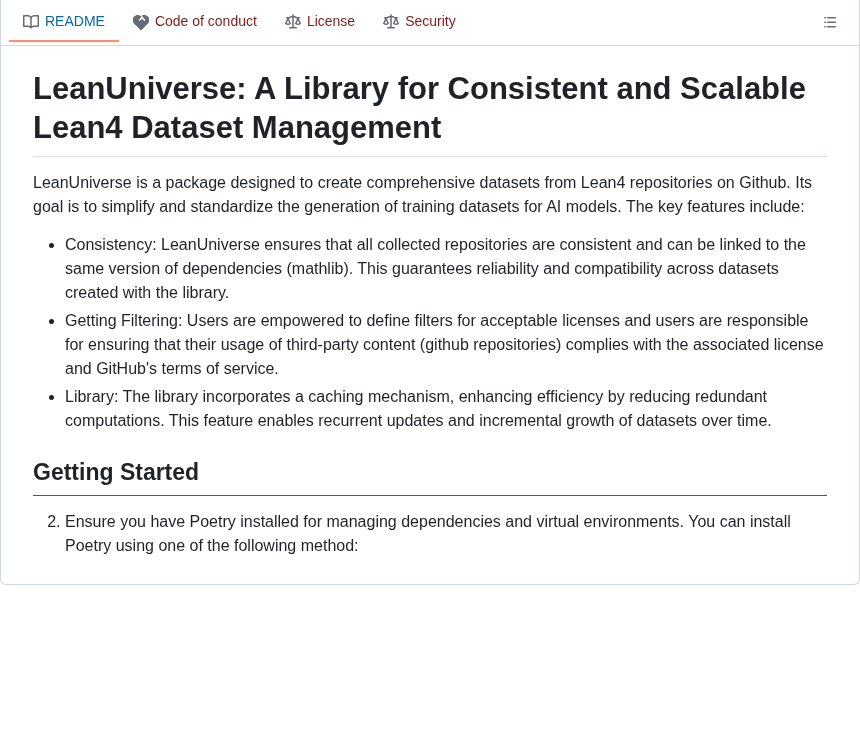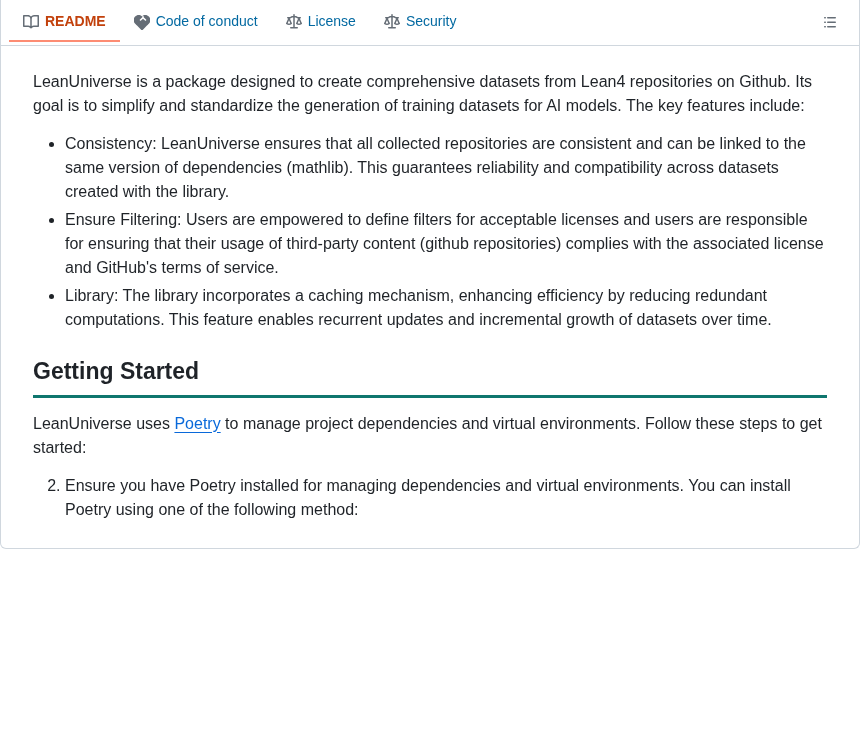--- a/index.html
+++ b/index.html
@@ -23,28 +23,28 @@
     align-items: center;
     border-bottom: 1px solid #d0d7de;
     padding: 0 8px;
     min-height: 46px;
   }
   .tab {
     display: flex;
     align-items: center;
     padding: 8px 14px;
     font-size: 14px;
-    color: #0369a1;
+    color: #7f1d1d;
     gap: 6px;
     cursor: pointer;
     border-bottom: 2px solid transparent;
   }
   .tab.active {
-    font-weight: 700;
-    color: #c2410c;
+    font-weight: 400;
+    color: #0369a1;
     border-bottom: 2px solid #fd8c73;
   }
   .tab svg { fill: #656d76; }
   .tab.active svg { fill: #656d76; }
   .spacer { flex: 1; }
   .toc-btn {
     width: 30px; height: 30px;
     display: flex; align-items: center; justify-content: center;
     border-radius: 6px;
     cursor: pointer;
@@ -60,21 +60,21 @@
     margin: 0 0 14px 0;
     padding-bottom: 8px;
     border-bottom: 1px solid #d8dee4;
     line-height: 1.25;
   }
   h2 {
     font-size: 23px;
     font-weight: 600;
     margin: 22px 0 14px 0;
     padding-bottom: 6px;
-    border-bottom: 3px solid #0f766e;
+    border-bottom: 1px solid #0f766e;
   }
   p { margin: 0 0 14px 0; }
   ul { margin: 0 0 18px 0; padding-left: 2em; }
   ol { margin: 0 0 14px 0; padding-left: 2em; }
   li { margin-bottom: 4px; }
   ul li { padding-left: 0; }
   .em { }
   a.link { color: #0969da; text-decoration: underline; text-decoration-color: #0969da; text-underline-offset: 3px; }
   .codeblock {
     position: relative;
@@ -132,34 +132,32 @@
     </div>
     <div class="spacer"></div>
     <div class="toc-btn">
       <svg width="16" height="16" viewBox="0 0 16 16" fill="currentColor">
           <path d="M2 2.75A.75.75 0 0 1 2.75 2h.5a.75.75 0 0 1 0 1.5h-.5A.75.75 0 0 1 2 2.75Zm3 0A.75.75 0 0 1 5.75 2h7.5a.75.75 0 0 1 0 1.5h-7.5A.75.75 0 0 1 5 2.75ZM2 7.25A.75.75 0 0 1 2.75 6.5h.5a.75.75 0 0 1 0 1.5h-.5A.75.75 0 0 1 2 7.25Zm3 0A.75.75 0 0 1 5.75 6.5h7.5a.75.75 0 0 1 0 1.5h-7.5A.75.75 0 0 1 5 7.25ZM2 11.75A.75.75 0 0 1 2.75 11h.5a.75.75 0 0 1 0 1.5h-.5A.75.75 0 0 1 2 11.75Zm3 0A.75.75 0 0 1 5.75 11h7.5a.75.75 0 0 1 0 1.5h-7.5a.75.75 0 0 1-.75-.75Z"></path>
         </svg>
     </div>
   </div>
 
   <div class="content">
+    <h1>LeanUniverse: A Library for Consistent and Scalable Lean4 Dataset Management</h1>
 
     <p>LeanUniverse is a package designed to create comprehensive datasets from Lean4 repositories on Github. Its goal is to simplify and standardize the generation of training datasets for AI models. The key features include:</p>
 
     <ul>
       <li><span class="em">Consistency</span><span>: LeanUniverse ensures that all collected repositories are consistent and can be linked to the same version of dependencies (mathlib). This guarantees reliability and compatibility across datasets created with the library.</span></li>
-      <li><span class="em">Ensure Filtering</span><span>: Users are empowered to define filters for acceptable licenses and users are responsible for ensuring that their usage of third-party content (github repositories) complies with the associated license and GitHub's terms of service.</span></li>
+      <li><span class="em">Getting Filtering</span><span>: Users are empowered to define filters for acceptable licenses and users are responsible for ensuring that their usage of third-party content (github repositories) complies with the associated license and GitHub's terms of service.</span></li>
       <li><span class="em">Library</span><span>: The library incorporates a caching mechanism, enhancing efficiency by reducing redundant computations. This feature enables recurrent updates and incremental growth of datasets over time.</span></li>
     </ul>
 
     <h2>Getting Started</h2>
 
-    <p>
-      <span>LeanUniverse uses </span><a class="link" href="#">Poetry</a><span> to manage project dependencies and virtual environments. Follow these steps to get started:</span>
-    </p>
 
 
 
     <ol start="2">
       <li>
         <span>Ensure you have Poetry installed for managing dependencies and virtual environments. You can install Poetry using one of the following method:</span>
       </li>
     </ol>
 
   </div>

